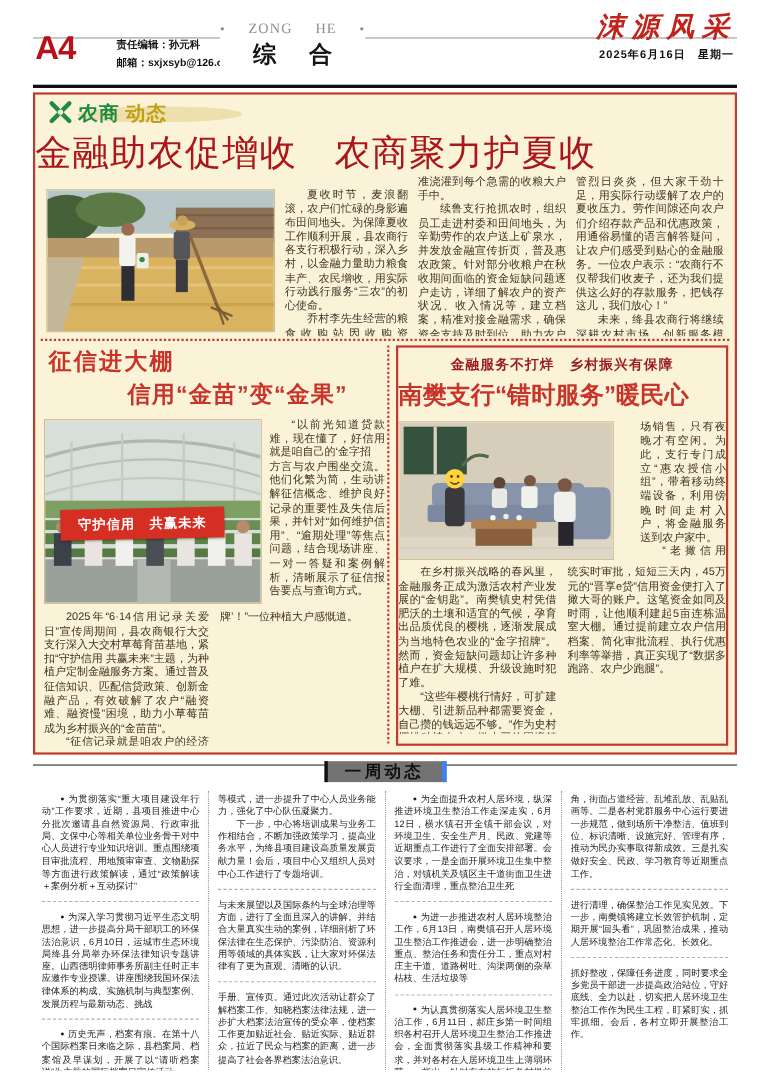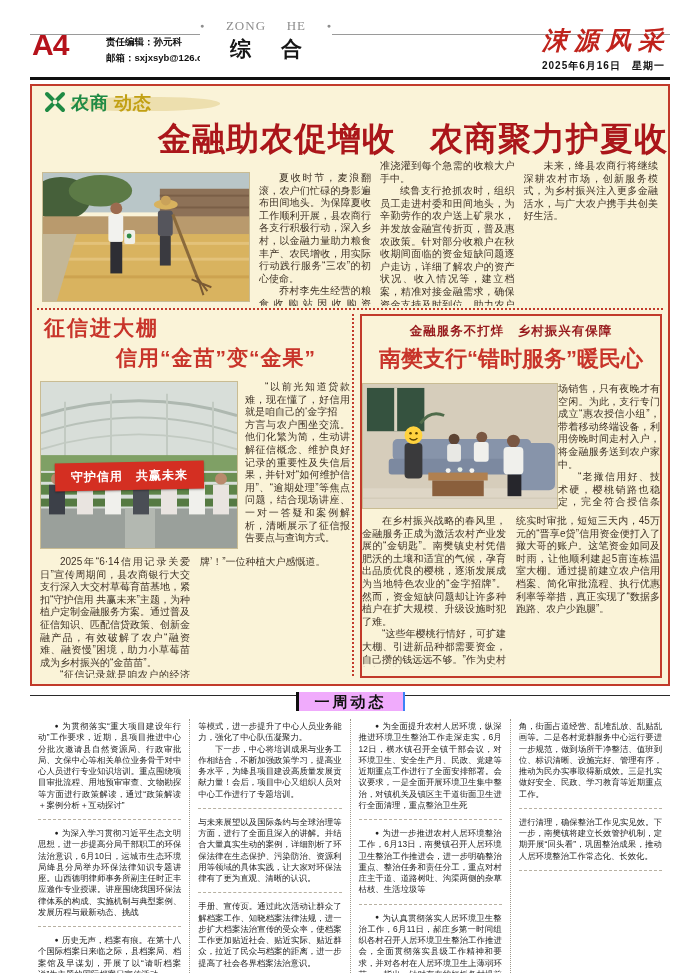--- a/index.html
+++ b/index.html
@@ -14,34 +14,34 @@
   
   .hdr{position:absolute;left:30px;top:8px;width:640px;height:72px}
   .hdr-rule{position:absolute;left:0;right:0;top:26px;height:1px;background:#9a9a9a}
   .pageno{position:absolute;left:2px;top:20px;font-size:30px;font-weight:900;color:#b5121b;letter-spacing:-1px}
   .editbox{position:absolute;left:76px;top:26px;font-size:9.5px;font-weight:700;color:#111;line-height:1.7}
   .secblock{position:absolute;left:170px;top:10px;width:132px;text-align:center;background:#fff}
   .sec-en{display:flex;justify-content:space-between;align-items:center;
           font-family:"Liberation Serif",serif;color:#8d8d8d;font-size:13px;letter-spacing:1px}
   .sec-en .dot{font-size:7px;color:#8d8d8d}
   .sec-cn{display:flex;justify-content:center;gap:30px;font-size:21px;font-weight:700;color:#151515;margin-top:1px}
-  .mastbox{position:absolute;right:0;top:16px;text-align:left}
+  .mastbox{position:absolute;right:0;top:0;text-align:center}
   .masthead{font-family:"Liberation Serif","DejaVu Serif",serif;font-size:25px;font-weight:900;
             color:var(--mast);letter-spacing:7px;font-style:italic}
   .dateline{font-size:10px;font-weight:700;color:#111;margin-top:2px;letter-spacing:1px}
   .black-bar{position:absolute;left:0;right:0;top:69px;height:3px;background:#101010}
   
   .panel{position:absolute;left:30px;top:84px;width:640px;height:602px;background:var(--cream);
          border:2px solid var(--accent)}
   .tag{position:absolute;left:12px;top:5px;display:flex;align-items:flex-start;gap:5px;z-index:2}
   .tag-swoosh{position:absolute;left:26px;top:6px;width:150px;height:14px;background:#ead9a4;
               border-radius:50%/60%;transform:skewX(-25deg);z-index:-1;opacity:.8}
   .tag-nong{font-size:18px;font-weight:900;color:var(--green);letter-spacing:1px}
   .tag-dong{font-size:18px;font-weight:900;color:var(--gold);letter-spacing:1px}
-  .headline{position:absolute;left:0;right:0;top:31px;text-align:right;font-size:33px;font-weight:700;
+  .headline{position:absolute;left:0;right:0;top:31px;text-align:left;font-size:33px;font-weight:400;
             color:var(--hlred);letter-spacing:1px;white-space:nowrap}
   .lead-body{position:absolute;left:10px;right:10px;top:74px;height:146px;display:flex;gap:9px;overflow:hidden}
   .lead-photo{flex:0 0 208px;height:130px;margin-top:12px;border:1px solid #c9bc93;overflow:hidden}
   .lcol1{flex:0 0 112px;margin-top:12px;overflow:hidden}
   .lcol2,.lcol3{flex:1;overflow:hidden}
   .bp{font-size:10px;line-height:1.26;text-align:justify;color:var(--body)}
   .ind{text-indent:2em}
   .mid-sep{position:absolute;left:5px;right:5px;top:222px;border-top:2px dotted var(--accent)}
   
   .credit{position:absolute;left:8px;top:228px;width:310px;height:364px;overflow:hidden}
@@ -54,32 +54,32 @@
   .c-below>div{flex:1;overflow:hidden}
   .banner{position:absolute;left:7%;top:48%;width:76%;height:17%;background:var(--banner);
           transform:rotate(-1.2deg);display:flex;align-items:center;justify-content:center;
           color:#fff;font-weight:900;font-size:12px;letter-spacing:1px;white-space:nowrap;
           box-shadow:0 1px 2px rgba(0,0,0,.35)}
   .vdots{position:absolute;left:320px;top:228px;height:362px;border-left:2px dotted var(--accent)}
   
   .service{position:absolute;left:328px;top:228px;width:302px;height:364px;border:2px solid var(--accent);
            padding:4px 0;overflow:hidden}
   .s-kick{text-align:center;font-size:12.5px;font-weight:900;color:var(--kred);margin-top:3px;letter-spacing:1px}
-  .s-title{text-align:center;font-size:22px;font-weight:900;color:var(--tred);margin-top:4px;white-space:nowrap}
-  .s-row{display:flex;gap:0;margin-top:9px;height:126px}
+  .s-title{text-align:left;font-size:22px;font-weight:900;color:var(--tred);margin-top:4px;white-space:nowrap}
+  .s-row{display:flex;gap:24px;margin-top:9px;height:126px}
   .s-photo{flex:0 0 196px;border:1px solid #c9bc93;overflow:hidden}
   .s-side{flex:1;overflow:hidden}
   .s-below{display:flex;gap:10px;margin-top:6px;height:152px;overflow:hidden}
   .s-below>div{flex:1;overflow:hidden}
   
   .weekly{position:absolute;left:30px;top:692px;width:640px;height:284px}
   .w-head{position:relative;text-align:center;height:22px}
   .w-line{position:absolute;left:0;right:0;top:3px;height:1px;background:#2a2a2a}
-  .w-title{position:relative;display:inline-block;background:#f0abfc;padding:0 16px;font-size:15px;
-           font-weight:900;color:#0f0f0f;border-left:3px solid #0f0f0f;border-right:2px solid #3b82f6;
+  .w-title{position:relative;display:inline-block;background:#737373;padding:0 16px;font-size:15px;
+           font-weight:900;color:#0f0f0f;border-left:3px solid #0f0f0f;border-right:4px solid #3b82f6;
            line-height:19px;letter-spacing:3px}
   .w-cols{display:flex;margin-top:5px;height:254px;overflow:hidden}
   .wcol{flex:1;padding:2px 8px 0 8px;overflow:hidden}
   .wcol+.wcol{border-left:1px dotted #9b968a}
   .wsep{border-top:1px dashed #b7b1a2;margin:8px 0}
   .wp{font-size:8.4px;line-height:1.34;text-align:justify;color:var(--ink)}
   .blt{font-size:6.5px;vertical-align:1.5px;margin-right:3px}
   svg{display:block}
 </style>
 </head>
@@ -158,20 +158,21 @@
       <div class="lcol1">
         <p class="bp ind">夏收时节，麦浪翻滚，农户们忙碌的身影遍布田间地头。为保障夏收工作顺利开展，县农商行各支行积极行动，深入乡村，以金融力量助力粮食丰产、农民增收，用实际行动践行服务“三农”的初心使命。</p>
         <p class="bp ind">乔村李先生经营的粮食收购站因收购资金“短、频、急”的特点陷入周转困境。城关支行客户经理主动上门，现场为李先生授信30万元，及时解决了资金难题。该支行通过客户经理驻村办公、名单制对接等方式，一对一开展走访营销，确保信贷资金精</p>
       </div>
       <div class="lcol2">
         <p class="bp">准浇灌到每个急需的收粮大户手中。</p>
         <p class="bp ind">续鲁支行抢抓农时，组织员工走进村委和田间地头，为辛勤劳作的农户送上矿泉水，并发放金融宣传折页，普及惠农政策。针对部分收粮户在秋收期间面临的资金短缺问题逐户走访，详细了解农户的资产状况、收入情况等，建立档案，精准对接金融需求，确保资金支持及时到位，助力农户顺利完成粮食收购。</p>
         <p class="bp ind">在长杆村，安峪支行的员工们与农户们一起挥洒汗水。他们分工协作，有的翻晒麦子，有的搬运麦袋，尽</p>
       </div>
       <div class="lcol3">
+        <p class="bp">管烈日炎炎，但大家干劲十足，用实际行动缓解了农户的夏收压力。劳作间隙还向农户们介绍存款产品和优惠政策，用通俗易懂的语言解答疑问，让农户们感受到贴心的金融服务。一位农户表示：“农商行不仅帮我们收麦子，还为我们提供这么好的存款服务，把钱存这儿，我们放心！”</p>
         <p class="bp ind">未来，绛县农商行将继续深耕农村市场，创新服务模式，为乡村振兴注入更多金融活水，与广大农户携手共创美好生活。</p>
       </div>
     </div>
 
     <div class="mid-sep"></div>
 
     <div class="credit">
       <div class="c-title1">征信进大棚</div>
       <div class="c-title2">信用“金苗”变“金果”</div>
       <div class="c-row">
@@ -310,18 +311,19 @@
         <p class="wp ind"><span class="blt">●</span><span>为进一步推进农村人居环境整治工作，6月13日，南樊镇召开人居环境卫生整治工作推进会，进一步明确整治重点、整治任务和责任分工，重点对村庄主干道、道路树吐、沟渠两侧的杂草枯枝、生活垃圾等</span></p>
         <div class="wsep"></div>
         <p class="wp ind"><span class="blt">●</span><span>为认真贯彻落实人居环境卫生整治工作，6月11日，郝庄乡第一时间组织各村召开人居环境卫生整治工作推进会，全面贯彻落实县级工作精神和要求，并对各村在人居环境卫生上薄弱环节一一指出，针对存在的短板各村提前做好安排部署，第一时间</span></p>
       </div>
 
       <div class="wcol">
         <p class="wp">角，街面占道经营、乱堆乱放、乱贴乱画等。二是各村党群服务中心运行要进一步规范，做到场所干净整洁、值班到位、标识清晰、设施完好、管理有序，推动为民办实事取得新成效。三是扎实做好安全、民政、学习教育等近期重点工作。</p>
         <div class="wsep"></div>
         <p class="wp">进行清理，确保整治工作见实见效。下一步，南樊镇将建立长效管护机制，定期开展“回头看”，巩固整治成果，推动人居环境整治工作常态化、长效化。</p>
         <div class="wsep"></div>
+        <p class="wp">抓好整改，保障任务进度，同时要求全乡党员干部进一步提高政治站位，守好底线、全力以赴，切实把人居环境卫生整治工作作为民生工程，盯紧盯实，抓牢抓细。会后，各村立即开展整治工作。</p>
       </div>
 
     </div>
   </div>
 
 </div>
 
 </body></html>

